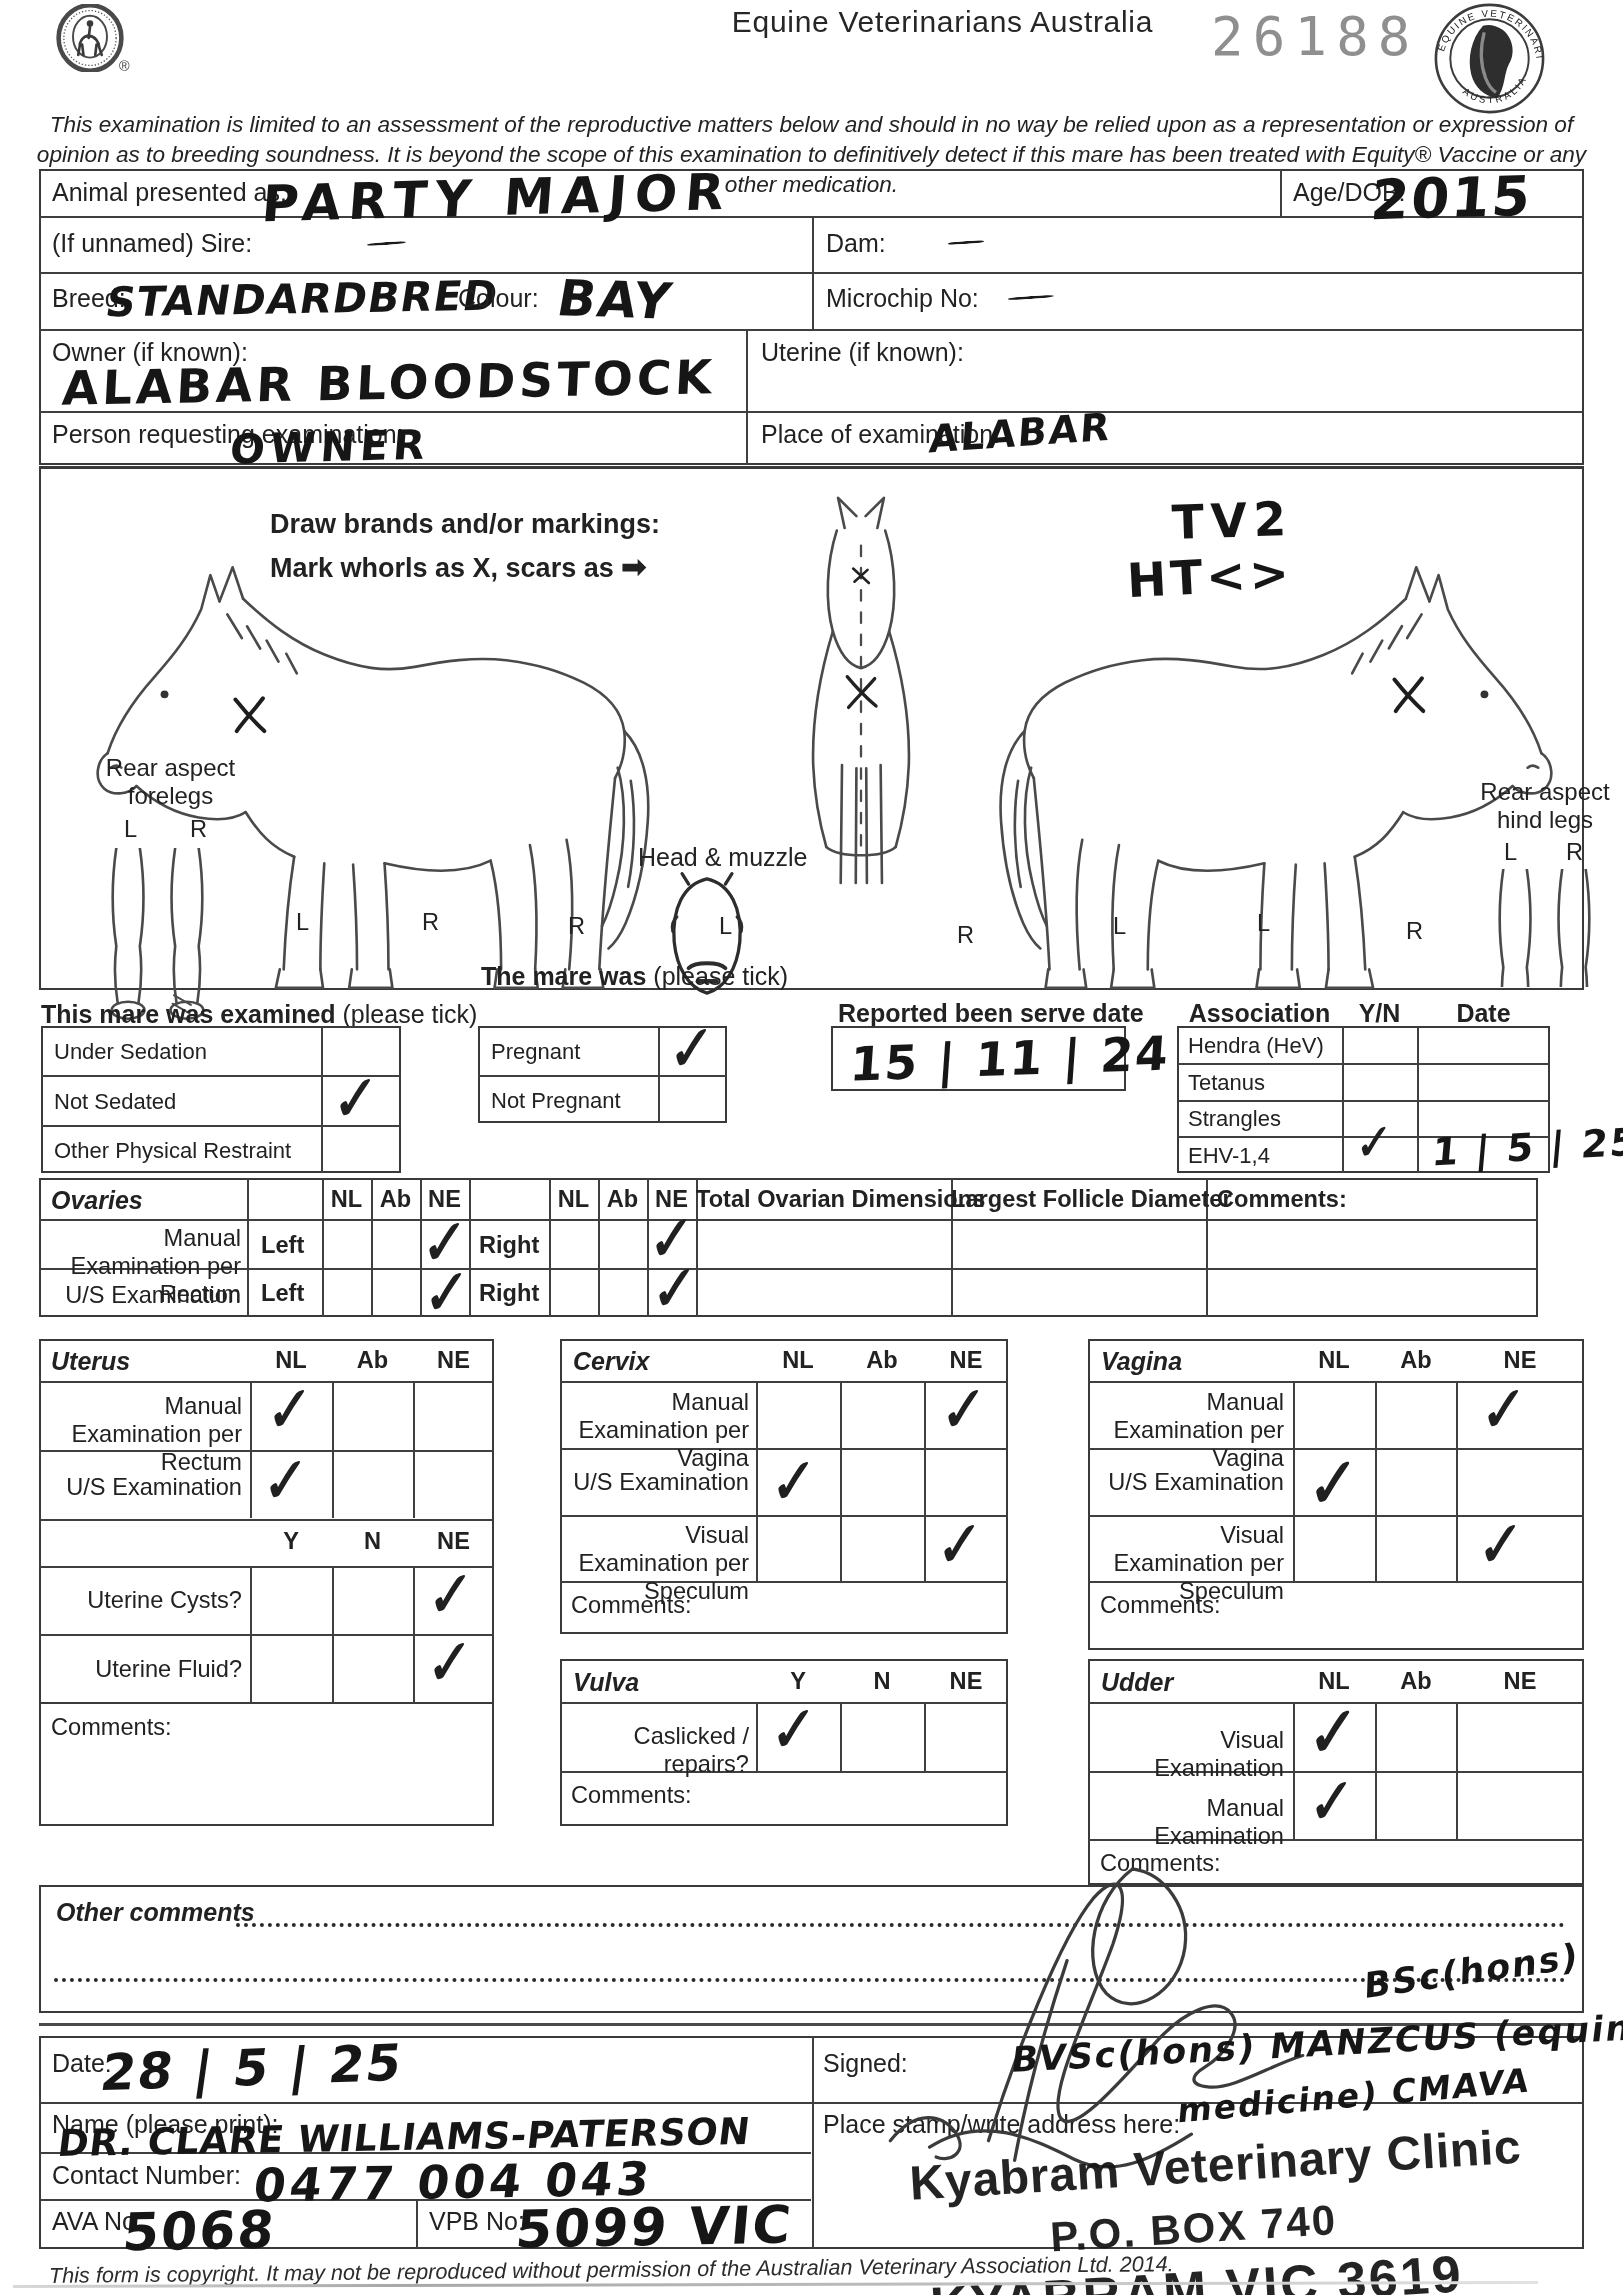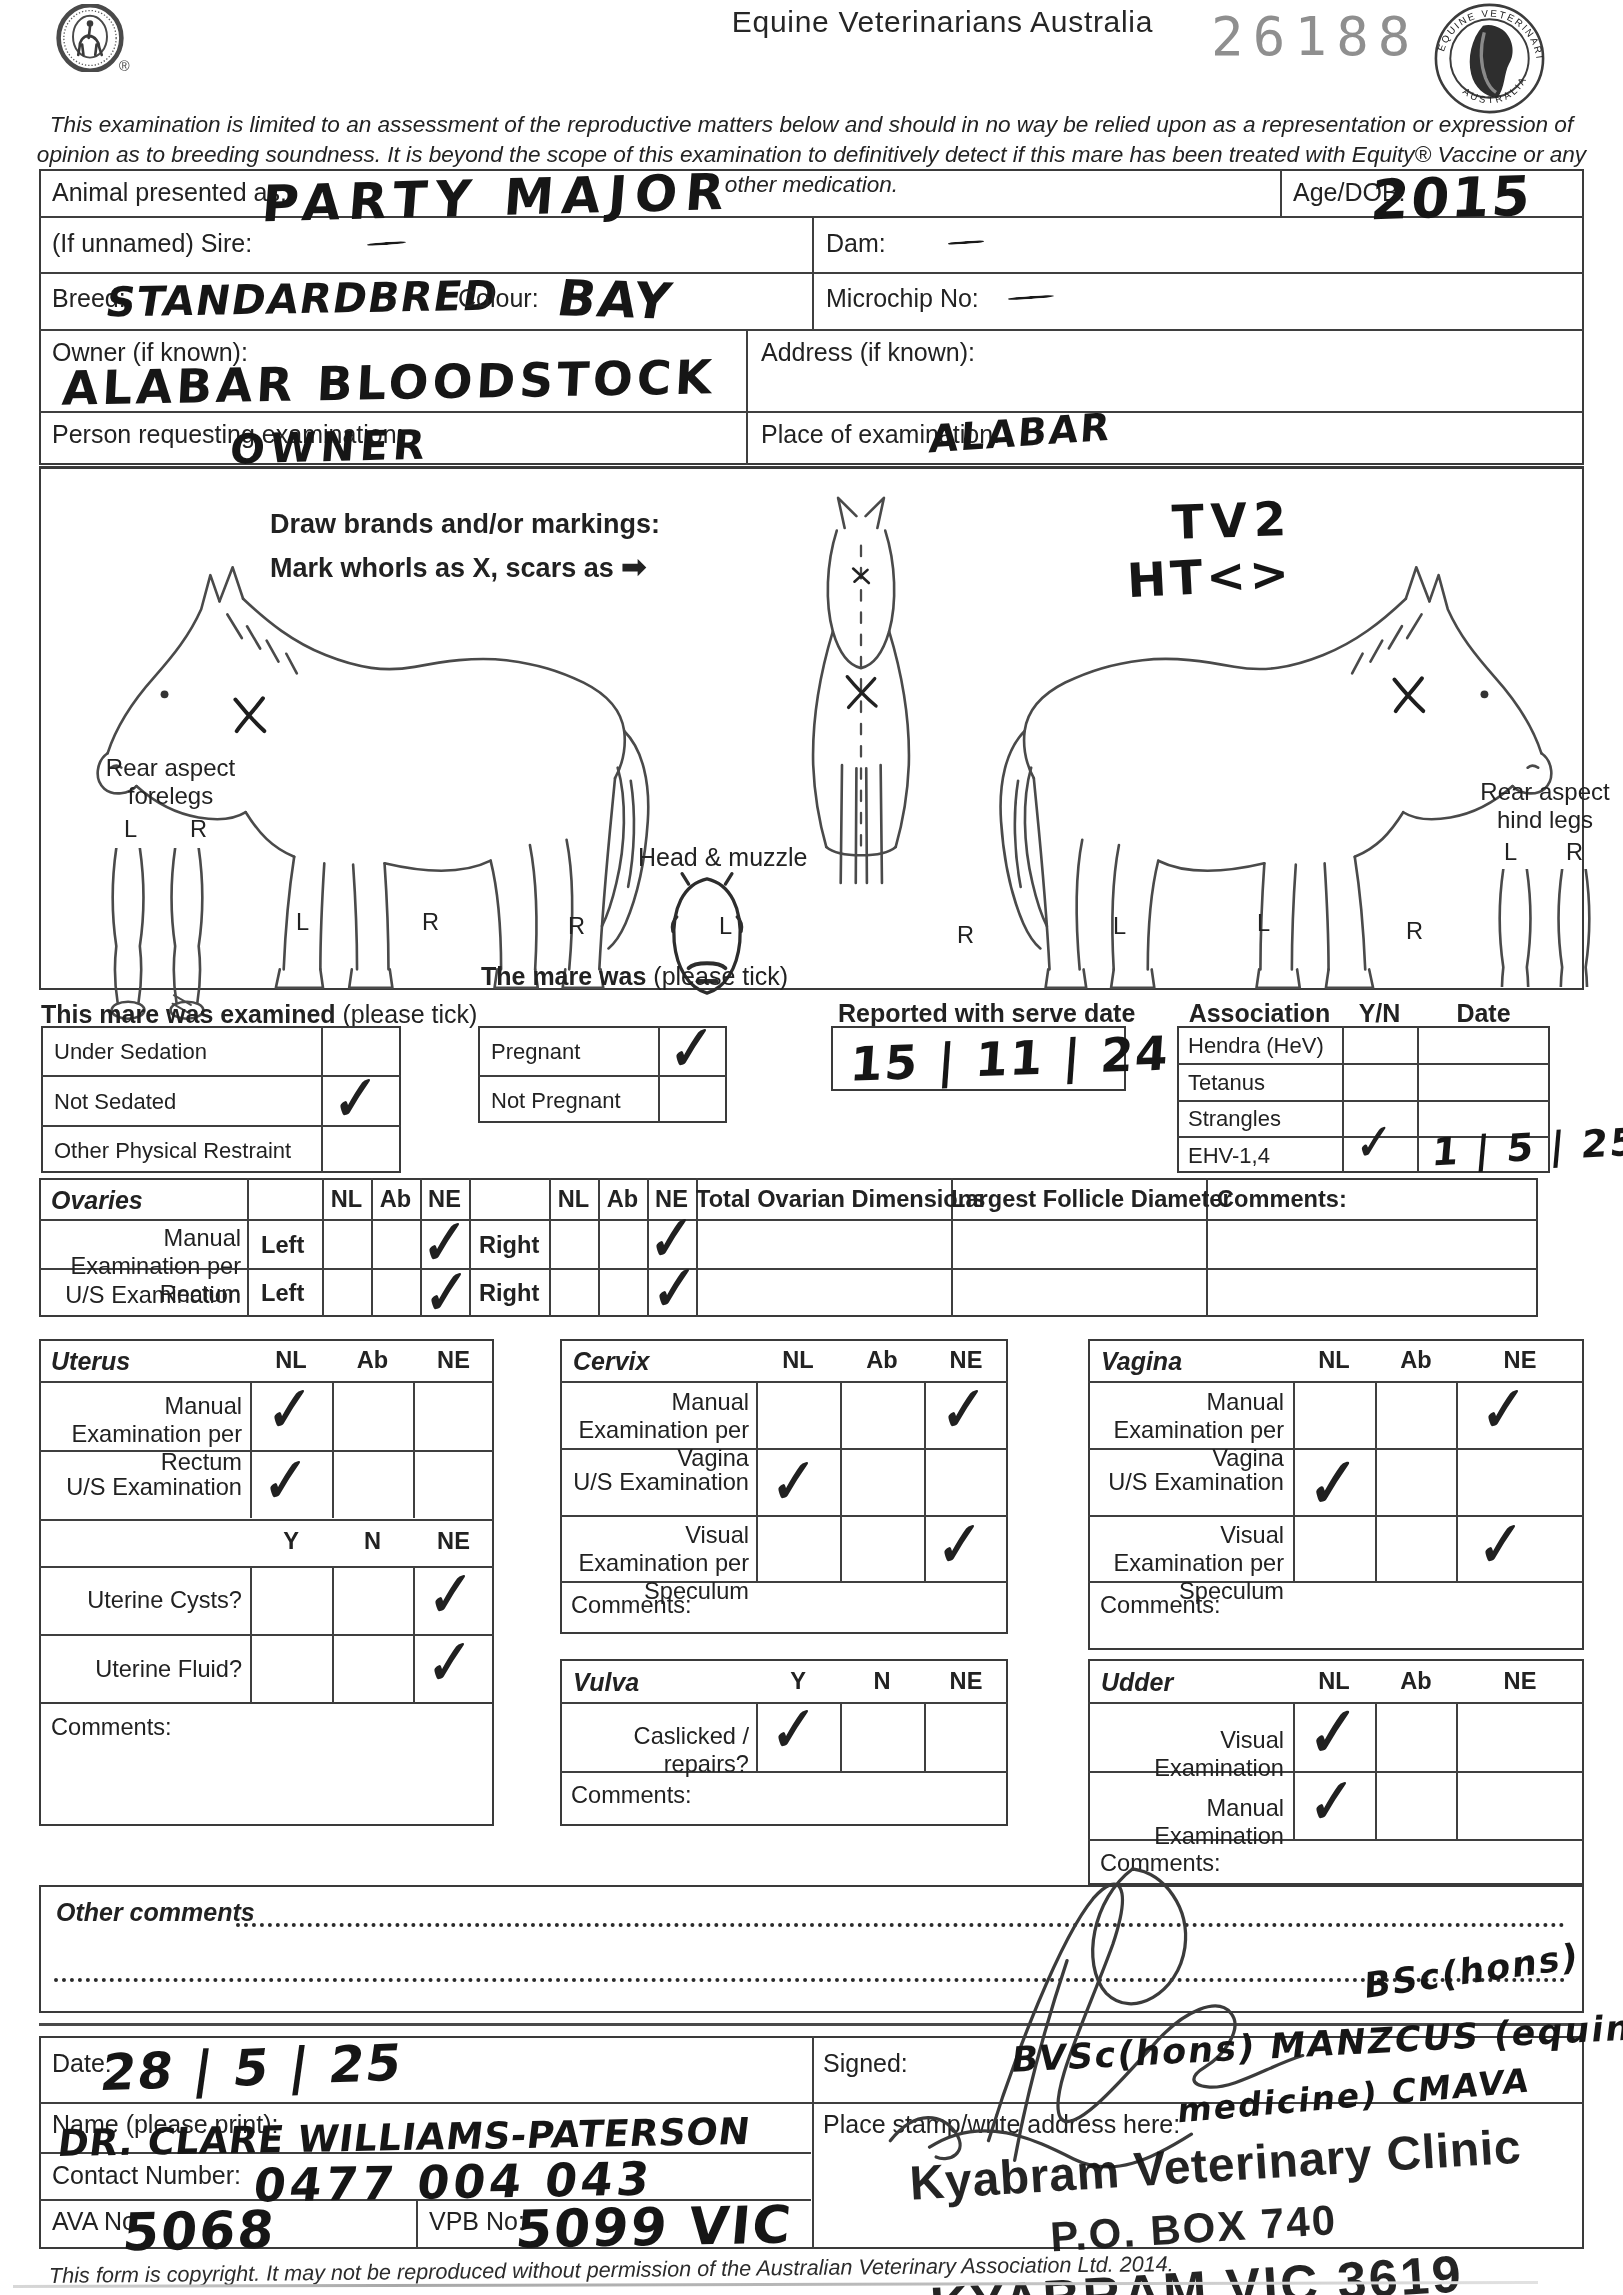--- a/index.html
+++ b/index.html
@@ -150,21 +150,21 @@
 
   <div class="lb" style="left:52px;top:284px">Breed:</div>
   <div class="hw" style="left:106px;top:279px;font-size:41px;letter-spacing:1.3px;transform:rotate(-1deg) skewX(-10deg)">STANDARDBRED</div>
   <div class="lb" style="left:458px;top:284px">Colour:</div>
   <div class="hw" style="left:558px;top:275px;font-size:50px;transform:rotate(2deg) skewX(-8deg)">BAY</div>
   <div class="lb" style="left:826px;top:284px">Microchip No:</div>
   <div class="dashmark" style="left:1008px;top:296px;width:46px"></div>
 
   <div class="lb" style="left:52px;top:338px">Owner (if known):</div>
   <div class="hw" style="left:62px;top:359px;font-size:47px;letter-spacing:3.9px;transform:rotate(-1deg) skewX(-4deg)">ALABAR BLOODSTOCK</div>
-  <div class="lb" style="left:761px;top:338px">Address (if known):</div>
+  <div class="lb" style="left:761px;top:338px">Uterine (if known):</div>
 
   <div class="lb" style="left:52px;top:420px">Person requesting examination:</div>
   <div class="hw" style="left:230px;top:427px;font-size:41px;letter-spacing:5.2px">OWNER</div>
   <div class="lb" style="left:761px;top:420px">Place of examination:</div>
   <div class="hw" style="left:929px;top:414px;font-size:38px;transform:rotate(-4deg) skewX(-8deg)">ALABAR</div>
 
   <div class="obox" style="left:39px;top:466px;width:1545px;height:524px;border-top-width:3.9px"></div>
 
   <div class="lb b" style="left:270px;top:509px;font-size:27px">Draw brands and/or markings:</div>
   <div class="lb b" style="left:270px;top:549px;font-size:27px">
@@ -244,21 +244,21 @@
     <span class="b">The mare was</span> <span>(please tick)</span>
   </div>
   <div class="obox" style="left:478px;top:1026px;width:249px;height:97px"></div>
   <div class="hline" style="left:478px;top:1075px;width:249px"></div>
   <div class="vline" style="left:658px;top:1026px;height:97px"></div>
   <div class="lb sm" style="left:491px;top:1039px">Pregnant</div>
   <div class="lb sm" style="left:491px;top:1088px">Not Pregnant</div>
   <span class="tick" style="left:669px;top:1021px">✓</span>
   <span class="tick" style="left:669px;top:1071px"></span>
 
-  <div class="lb b cen" style="left:838px;top:999px;width:295px">Reported with serve date</div>
+  <div class="lb b cen" style="left:838px;top:999px;width:295px">Reported been serve date</div>
   <div class="obox" style="left:831px;top:1026px;width:295px;height:65px"></div>
   <div class="hw" style="left:850px;top:1035px;font-size:47px;transform:rotate(-2deg) skewX(-6deg)">15 | 11 | 24</div>
 
   <div class="lb b cen" style="left:1177px;top:999px;width:165px">Association</div>
   <div class="lb b cen" style="left:1342px;top:999px;width:75px">Y/N</div>
   <div class="lb b cen" style="left:1417px;top:999px;width:133px">Date</div>
   <div class="obox" style="left:1177px;top:1026px;width:373px;height:147px"></div>
   <div class="hline" style="left:1177px;top:1063px;width:373px"></div>
   <div class="hline" style="left:1177px;top:1100px;width:373px"></div>
   <div class="hline" style="left:1177px;top:1136px;width:373px"></div>

